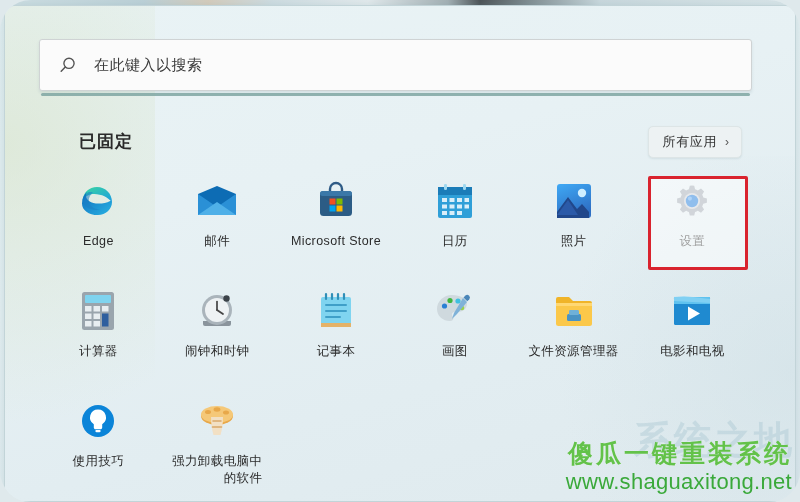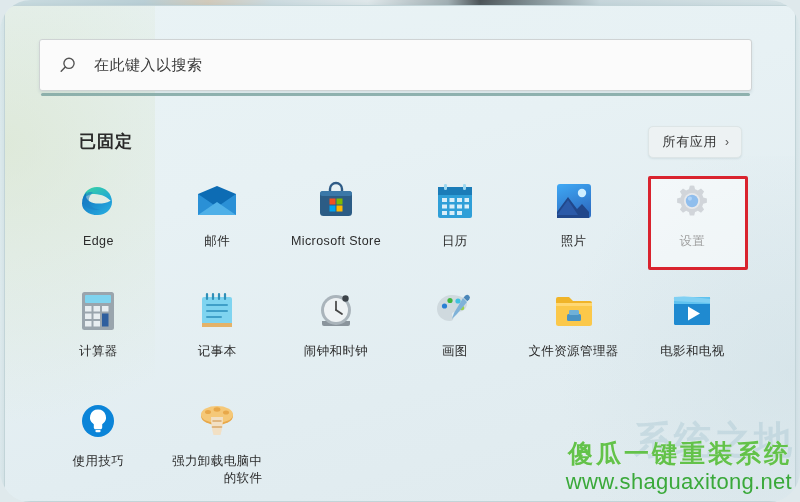--- a/index.html
+++ b/index.html
@@ -404,20 +404,34 @@
                 <rect x="12.5" y="30" width="6.5" height="5.5"></rect>
             </g>
             <rect x="21" y="22.5" width="6.5" height="13" fill="#2f5f9e"></rect>
           </svg>
         </span>
         <span class="app-label">计算器</span>
       </div>
 
       <div class="app-cell">
         <span class="app-icon">
+          <svg width="40" height="40" viewBox="0 0 40 40">
+            <path d="M6 30h28v3a2 2 0 0 1-2 2H8a2 2 0 0 1-2-2z" fill="#8a949c"></path>
+            <circle cx="20" cy="19" r="15" fill="#aab4bb"></circle>
+            <circle cx="20" cy="19" r="12" fill="#eef2f4"></circle>
+            <circle cx="29.5" cy="7.5" r="3.2" fill="#3c4349"></circle>
+            <line x1="20" y1="19" x2="20" y2="10.5" stroke="#444" stroke-width="1.7" stroke-linecap="round"></line>
+            <line x1="20" y1="19" x2="26" y2="23" stroke="#444" stroke-width="1.7" stroke-linecap="round"></line>
+          </svg>
+        </span>
+        <span class="app-label">闹钟和时钟</span>
+      </div>
+
+      <div class="app-cell">
+        <span class="app-icon">
           <svg width="34" height="38" viewBox="0 0 34 38">
             <rect x="2" y="5" width="30" height="29" rx="2" fill="#7fd4f0"></rect>
             <rect x="2" y="31" width="30" height="4" fill="#e4b268"></rect>
             <g stroke="#2f8fb8" stroke-width="2.2" stroke-linecap="round">
               <line x1="7" y1="2" x2="7" y2="7"></line>
                 <line x1="13" y1="2" x2="13" y2="7"></line>
               <line x1="19" y1="2" x2="19" y2="7"></line>
                 <line x1="25" y1="2" x2="25" y2="7"></line>
             </g>
             <g stroke="#3f9fc8" stroke-width="2" stroke-linecap="round">
@@ -425,34 +439,20 @@
                 <line x1="7" y1="19" x2="27" y2="19"></line>
                 <line x1="7" y1="25" x2="21" y2="25"></line>
             </g>
           </svg>
         </span>
         <span class="app-label">记事本</span>
       </div>
 
       <div class="app-cell">
         <span class="app-icon">
-          <svg width="40" height="40" viewBox="0 0 40 40">
-            <path d="M6 30h28v3a2 2 0 0 1-2 2H8a2 2 0 0 1-2-2z" fill="#8a949c"></path>
-            <circle cx="20" cy="19" r="15" fill="#aab4bb"></circle>
-            <circle cx="20" cy="19" r="12" fill="#eef2f4"></circle>
-            <circle cx="29.5" cy="7.5" r="3.2" fill="#3c4349"></circle>
-            <line x1="20" y1="19" x2="20" y2="10.5" stroke="#444" stroke-width="1.7" stroke-linecap="round"></line>
-            <line x1="20" y1="19" x2="26" y2="23" stroke="#444" stroke-width="1.7" stroke-linecap="round"></line>
-          </svg>
-        </span>
-        <span class="app-label">闹钟和时钟</span>
-      </div>
-
-      <div class="app-cell">
-        <span class="app-icon">
           <svg width="40" height="38" viewBox="0 0 40 38">
             <path d="M17 3C8.7 3 2 9.3 2 17c0 7.2 6 12 13 12 2.2 0 3.4-1.2 3.4-2.8 0-1.6-1.5-2.3-1.5-3.8 0-1.4 1.2-2.4 2.8-2.4H23c5.2 0 9-3.6 9-8.4C32 7 25.6 3 17 3z" fill="#cfd9de"></path>
             <circle cx="9.5" cy="14" r="2.6" fill="#2a7fd4"></circle>
             <circle cx="15" cy="8.5" r="2.6" fill="#3fb53f"></circle>
             <circle cx="23" cy="9" r="2.6" fill="#3fbfe0"></circle>
             <circle cx="27" cy="16" r="2.3" fill="#9ad24a"></circle>
             <path d="M28 6l4 4-10 12-5 5 2-6z" fill="#7fb2d8"></path>
             <path d="M28.5 5.5l3.8 3.8 2-2a2.7 2.7 0 0 0-3.8-3.8z" fill="#4a86b8"></path>
           </svg>
         </span>

